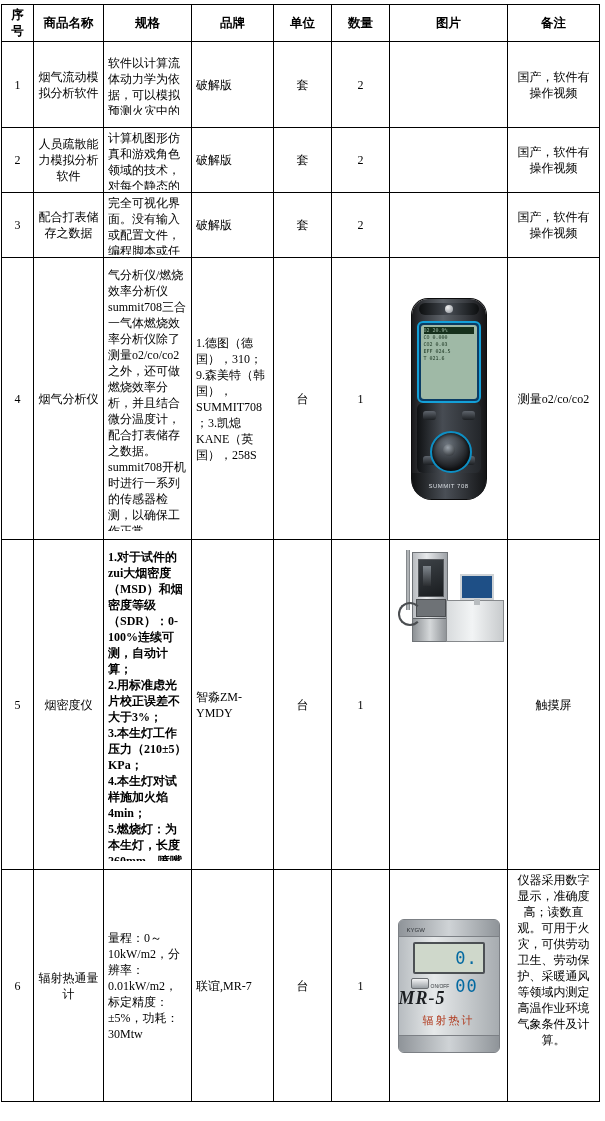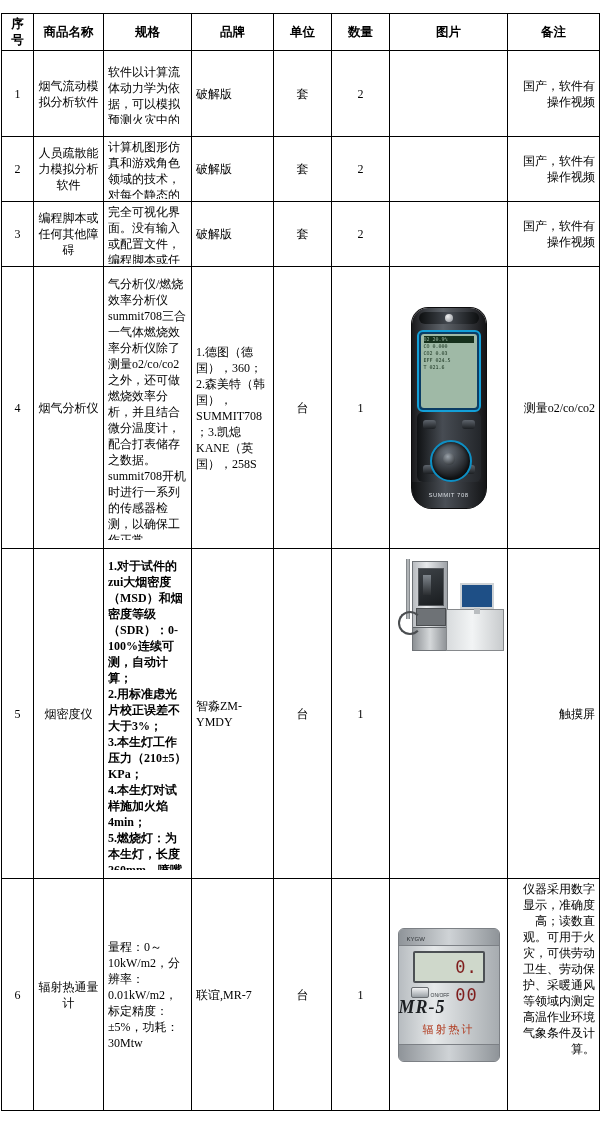--- a/index.html
+++ b/index.html
@@ -8,21 +8,21 @@
     background: #ffffff;
   }
   body {
     width: 605px;
     font-family: "Liberation Serif", "DejaVu Serif", serif;
     color: #000000;
   }
   table.spec-table {
     border-collapse: collapse;
     width: 491px;
-    margin: 13px 0 0 1px;
+    margin: 4px 0 0 1px;
     table-layout: fixed;
   }
   table.spec-table th,
   table.spec-table td {
     border: 1px solid #000000;
     vertical-align: middle;
     padding: 2px 4px;
     font-size: 12px;
     line-height: 16px;
     word-wrap: break-word;
@@ -40,21 +40,21 @@
   col.c-brand  { width: 82px; }
   col.c-unit   { width: 58px; }
   col.c-qty    { width: 58px; }
   col.c-img    { width: 118px; }
   col.c-note   { width: 92px; }
 
   td.cell-center { text-align: center; }
   td.cell-name   { text-align: center; }
   td.cell-spec   { text-align: left; vertical-align: top; }
   td.cell-brand  { text-align: left; }
-  td.cell-note   { text-align: right; vertical-align: middle; }
+  td.cell-note   { text-align: center; vertical-align: middle; }
   td.cell-note.top { vertical-align: top; }
   td.cell-img    { text-align: center; padding: 4px 2px; }
 
   .clip-spec {
     display: block;
     overflow: hidden;
   }
   .h-sm { max-height: 60px; }
 
   
@@ -218,21 +218,21 @@
     font-size: 6px; color: #2e3236;
   }
   .dev-meter .lcd {
     position: absolute; top: 22px; left: 14px; right: 14px; height: 28px;
     background: #cfd8cb;
     border: 2px solid #4c5054;
     border-radius: 2px;
     font-family: "DejaVu Sans Mono", monospace;
     font-size: 17px;
     line-height: 28px;
-    color: #7f1d1d;
+    color: #0369a1;
     text-align: center;
     letter-spacing: 1px;
     padding-left: 36px;
   }
   .dev-meter .switch {
     position: absolute; top: 58px; left: 12px;
     width: 16px; height: 9px;
     background: linear-gradient(#f3f4f5,#9aa0a5);
     border: 1px solid #6a6e72;
     border-radius: 2px;
@@ -315,38 +315,38 @@
         </td>
       <td class="cell-brand">破解版</td>
       <td class="cell-center">套</td>
       <td class="cell-center">2</td>
       <td class="cell-img"></td>
       <td class="cell-note">国产，软件有操作视频</td>
     </tr>
 
     <tr style="height:62px;">
       <td class="cell-center">3</td>
-      <td class="cell-name">编程脚本或任何其他障碍</td>
+      <td class="cell-name">配合打表储存之数据</td>
       <td class="cell-spec">
           <span class="clip-spec h-sm">完全可视化界面。没有输入或配置文件，编程脚本或任何其他障碍。分析结果直观可靠</span>
         </td>
       <td class="cell-brand">破解版</td>
       <td class="cell-center">套</td>
       <td class="cell-center">2</td>
       <td class="cell-img"></td>
       <td class="cell-note">国产，软件有操作视频</td>
     </tr>
 
     <tr style="height:282px;">
       <td class="cell-center">4</td>
       <td class="cell-name">烟气分析仪</td>
       <td class="cell-spec">
           <span class="clip-spec" style="max-height:264px;">气分析仪/燃烧效率分析仪summit708三合一气体燃烧效率分析仪除了测量o2/co/co2之外，还可做燃烧效率分析，并且结合微分温度计，配合打表储存之数据。summit708开机时进行一系列的传感器检测，以确保工作正常，summit708仪信号处理稳定</span>
         </td>
-      <td class="cell-brand">1.德图（德国），360；2.森美特（韩国），SUMMIT708；3.凯熄KANE（英国），258S</td>
+      <td class="cell-brand">1.德图（德国），310；9.森美特（韩国），SUMMIT708；3.凯熄KANE（英国），258S</td>
       <td class="cell-center">台</td>
       <td class="cell-center">1</td>
       <td class="cell-img">
         <div class="dev-analyser">
           <div class="top-strip"></div>
           <div class="top-dot"></div>
           <div class="screen-frame">
             <div class="screen">
               <div class="row-b">O2  20.9%</div>
               <div>CO  0.000</div>

